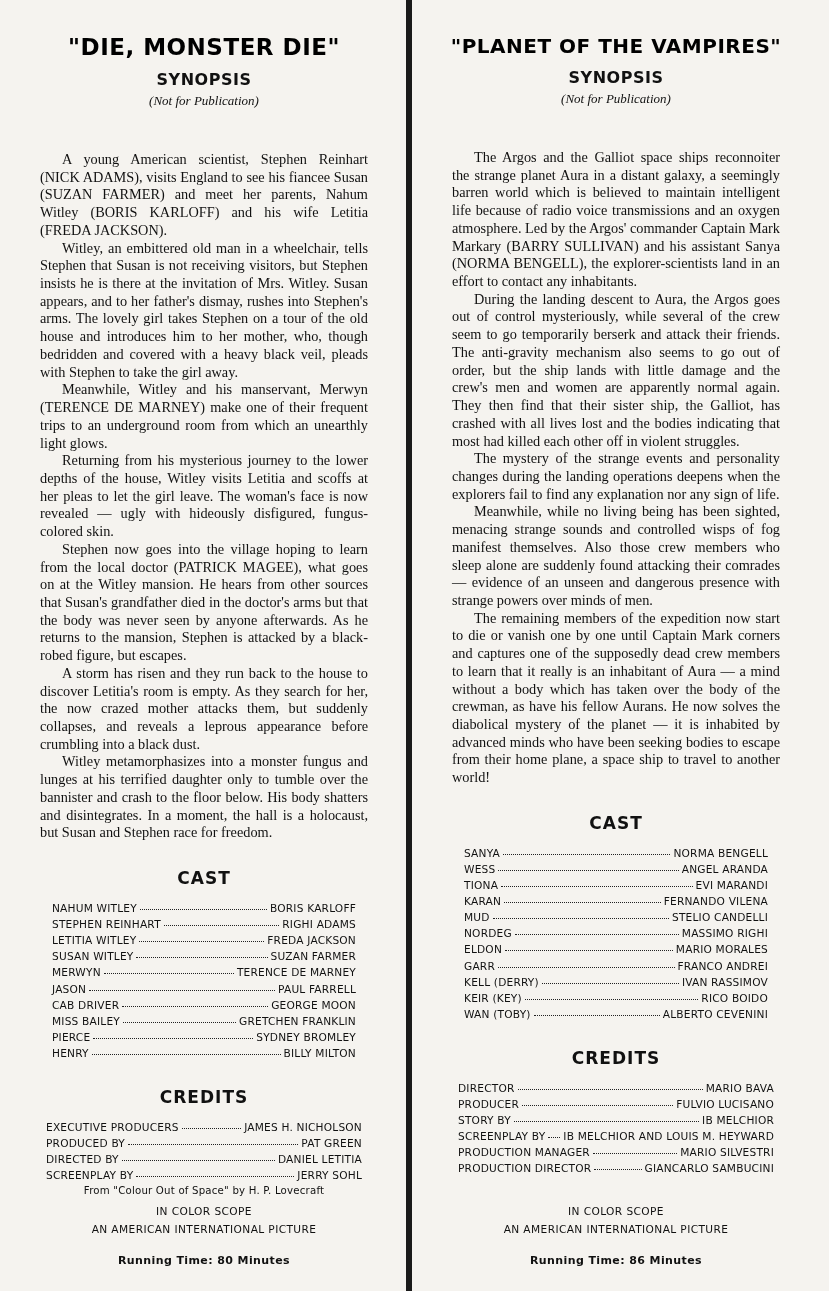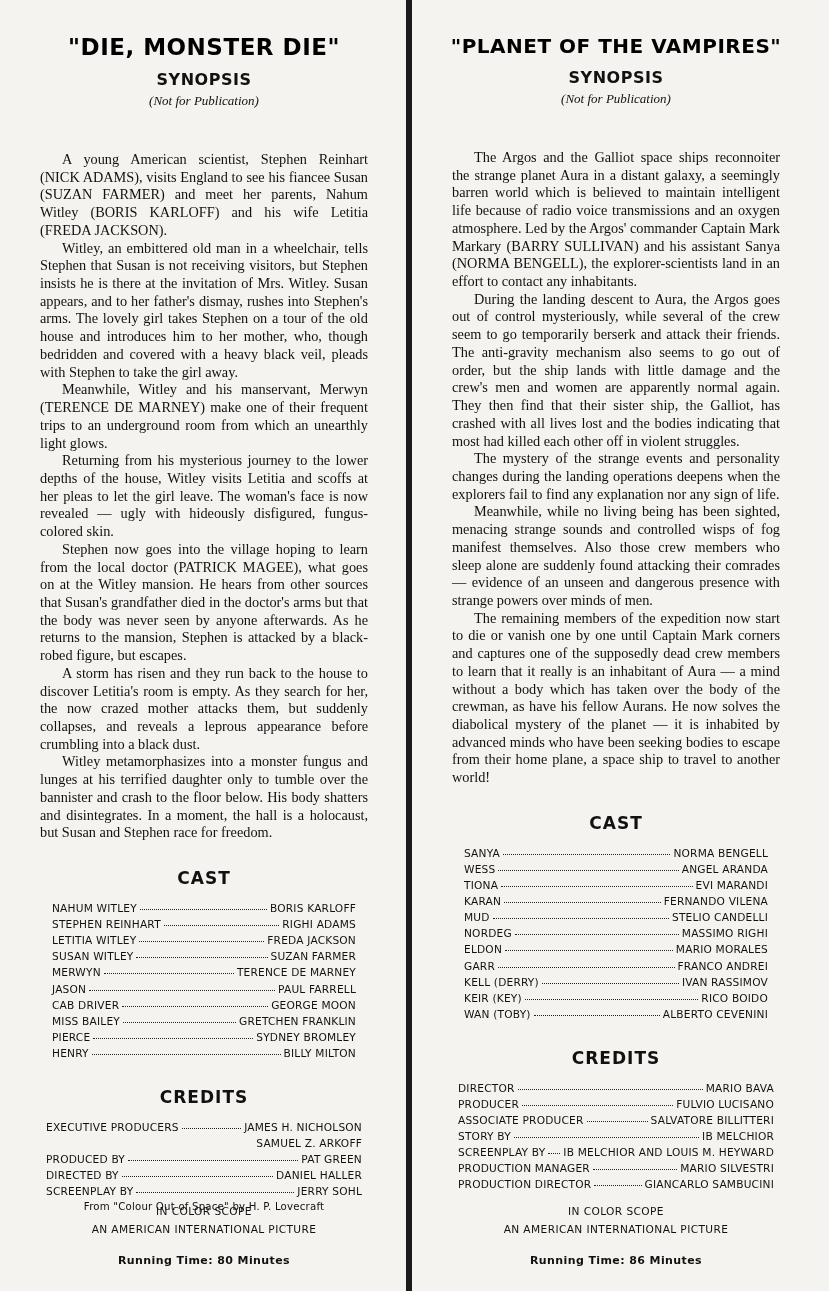--- a/index.html
+++ b/index.html
@@ -216,30 +216,29 @@
         </div>
     </div>
 
     <div class="section-head">CREDITS</div>
     <div class="credits-block">
       <div class="row">
           <span class="lbl">EXECUTIVE PRODUCERS</span>
           <span class="dots"></span>
           <span class="val">JAMES H. NICHOLSON</span>
         </div>
-      <div class="subrow">SAMUEL Z. ARKOFF</div>
       <div class="row">
           <span class="lbl">PRODUCED BY</span>
           <span class="dots"></span>
           <span class="val">PAT GREEN</span>
         </div>
       <div class="row">
           <span class="lbl">DIRECTED BY</span>
           <span class="dots"></span>
-          <span class="val">DANIEL HALLER</span>
+          <span class="val">DANIEL LETITIA</span>
         </div>
       <div class="row">
           <span class="lbl">SCREENPLAY BY</span>
           <span class="dots"></span>
           <span class="val">JERRY SOHL</span>
         </div>
       <div class="subnote">From "Colour Out of Space" by H. P. Lovecraft</div>
 
     </div>
 
@@ -328,25 +327,20 @@
           <span class="lbl">DIRECTOR</span>
           <span class="dots"></span>
           <span class="val">MARIO BAVA</span>
         </div>
       <div class="row">
           <span class="lbl">PRODUCER</span>
           <span class="dots"></span>
           <span class="val">FULVIO LUCISANO</span>
         </div>
       <div class="row">
-          <span class="lbl">ASSOCIATE PRODUCER</span>
-          <span class="dots"></span>
-          <span class="val">SALVATORE BILLITTERI</span>
-        </div>
-      <div class="row">
           <span class="lbl">STORY BY</span>
           <span class="dots"></span>
           <span class="val">IB MELCHIOR</span>
         </div>
       <div class="row">
           <span class="lbl">SCREENPLAY BY</span>
           <span class="dots"></span>
           <span class="val">IB MELCHIOR AND LOUIS M. HEYWARD</span>
         </div>
       <div class="row">

